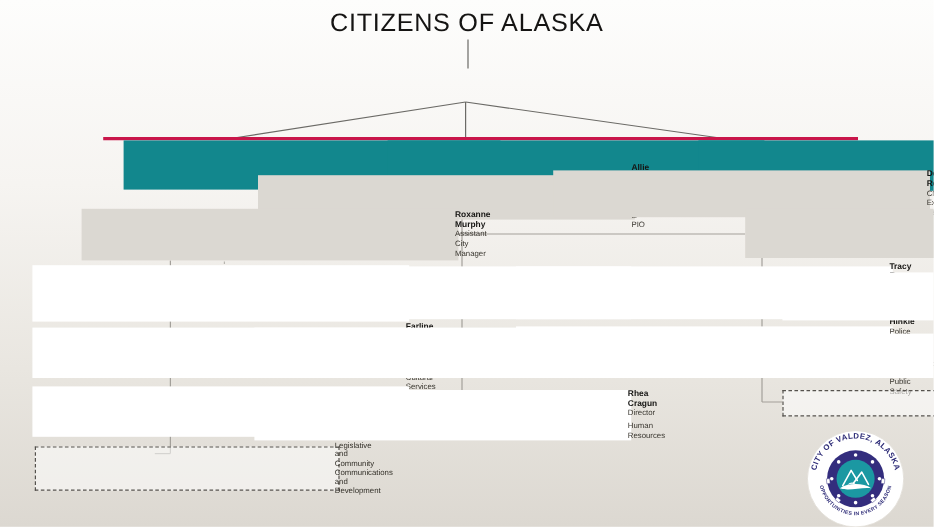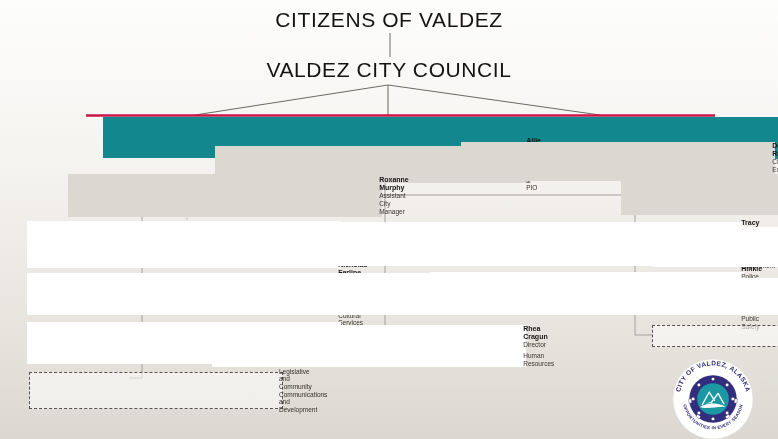--- a/index.html
+++ b/index.html
@@ -35,22 +35,21 @@
     padding-left:32%;
     color:#333029;
   }
   .logo { position:absolute; left:671px; top:357px; width:84px; height:84px; }
 </style>
 </head>
 <body>
 
 <div class="stage">
 
-  <div class="title t1">CITIZENS OF VALDEZ</div>
-  <div class="title t2">VALDEZ CITY COUNCIL</div>
+  <div class="title t1">CITIZENS OF ALASKA</div>
 
   <svg class="lines" width="778" height="439" viewBox="0 0 778 439">
     <g stroke="#6b6a66" stroke-width="1" fill="none">
       <line x1="390" y1="33" x2="390" y2="57"></line>
       <line x1="388" y1="85" x2="195" y2="115"></line>
       <line x1="388" y1="85" x2="388" y2="115"></line>
       <line x1="388" y1="85" x2="600" y2="115"></line>
     </g>
     <g stroke="#a3a09a" stroke-width="1" fill="none">
       <polyline points="210,132 224,132 224,146"></polyline>

